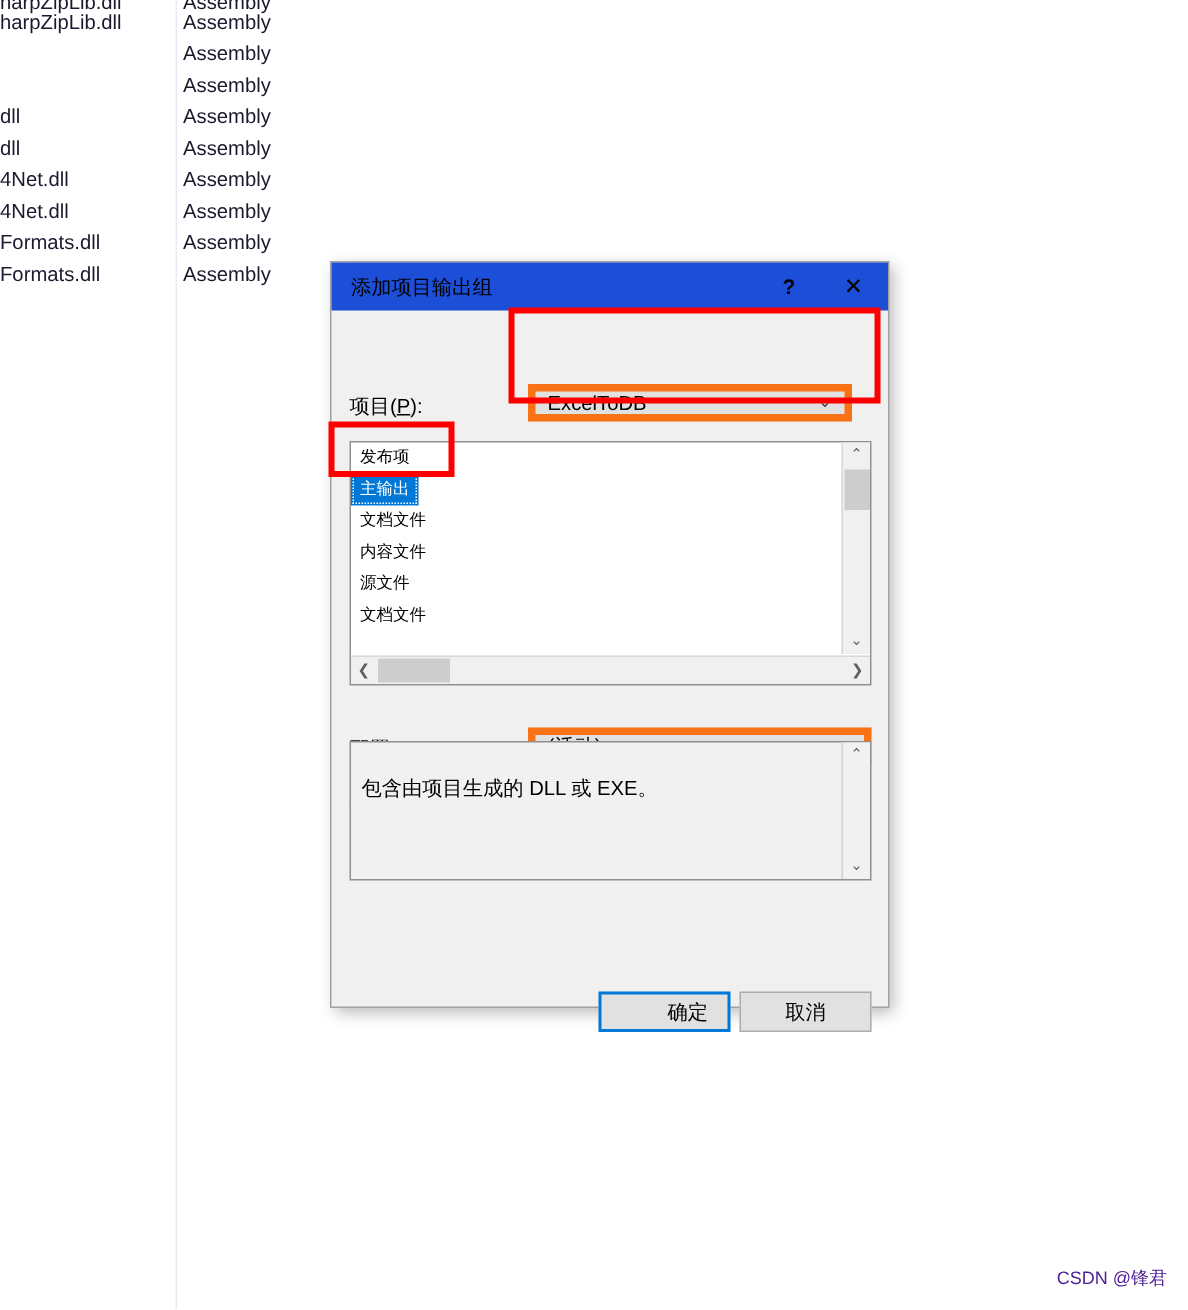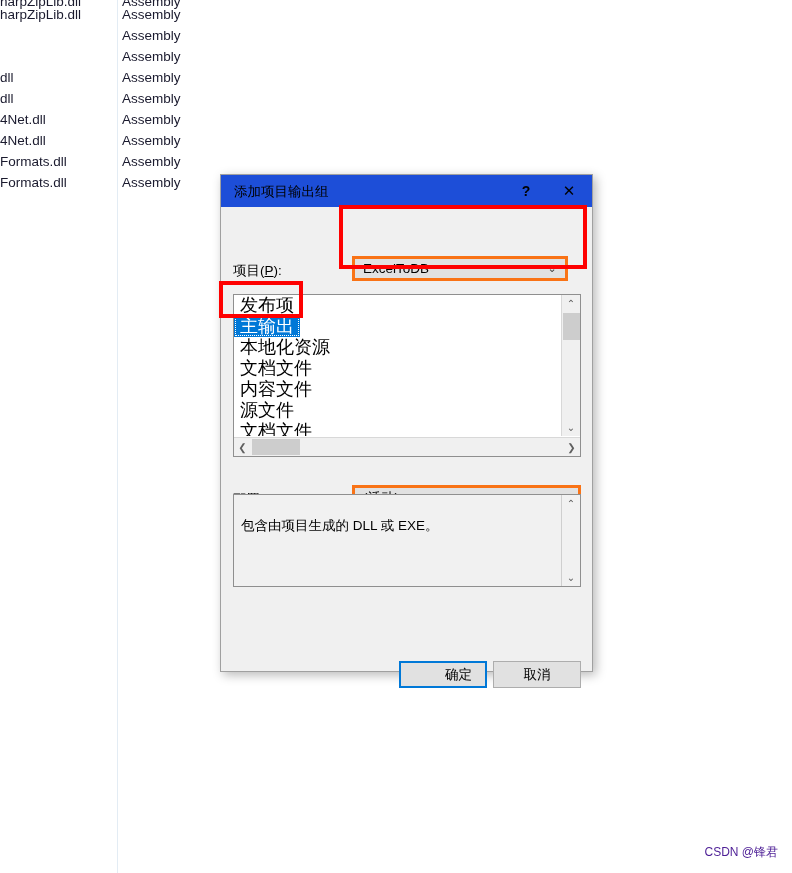--- a/index.html
+++ b/index.html
@@ -105,21 +105,21 @@
     font-size: 13.5px;
     color: #000;
     white-space: nowrap;
   }
   .field-label u { text-decoration: underline; }
 
   
   .combo {
     position: absolute;
     background: #e1e1e1;
-    border: 3px solid #f97316;
+    border: 5px solid #f97316;
     box-sizing: border-box;
     display: flex;
     align-items: center;
     cursor: default;
   }
   .combo .combo-value {
     font-size: 13.5px;
     color: #000;
     padding-left: 8px;
     flex: 1;
@@ -148,21 +148,21 @@
   #listbox-items {
     position: absolute;
     left: 0; top: 0;
     width: 327px;
     height: 141px;
     overflow: hidden;
   }
   .lb-item {
     height: 21px;
     line-height: 21px;
-    font-size: 18px;
+    font-size: 11px;
     color: #000;
     padding-left: 6px;
     white-space: nowrap;
     box-sizing: border-box;
     cursor: default;
   }
   .lb-item.selected {
     background: #0078d7;
     color: #ffffff;
     display: inline-block;
@@ -338,21 +338,20 @@
       <span class="combo-value">ExcelToDB</span>
       <span class="chev">⌄</span>
     </div>
 
     <div id="listbox">
       <div id="listbox-items">
         <div class="lb-item">发布项</div>
         <div style="height:21px;">
           <span class="lb-item selected">主输出</span>
         </div>
-        <div class="lb-item">本地化资源</div>
         <div class="lb-item">文档文件</div>
         <div class="lb-item">内容文件</div>
         <div class="lb-item">源文件</div>
         <div class="lb-item">文档文件</div>
       </div>
 
       <div class="lb-vscroll">
         <div class="sb-arrow" style="left:0; top:0; width:18px; height:17px;">⌃</div>
         <div class="sb-thumb" style="left:1px; top:18px; width:17px; height:27px;"></div>
         <div class="sb-arrow" style="left:0; bottom:0; width:18px; height:17px;">⌄</div>

